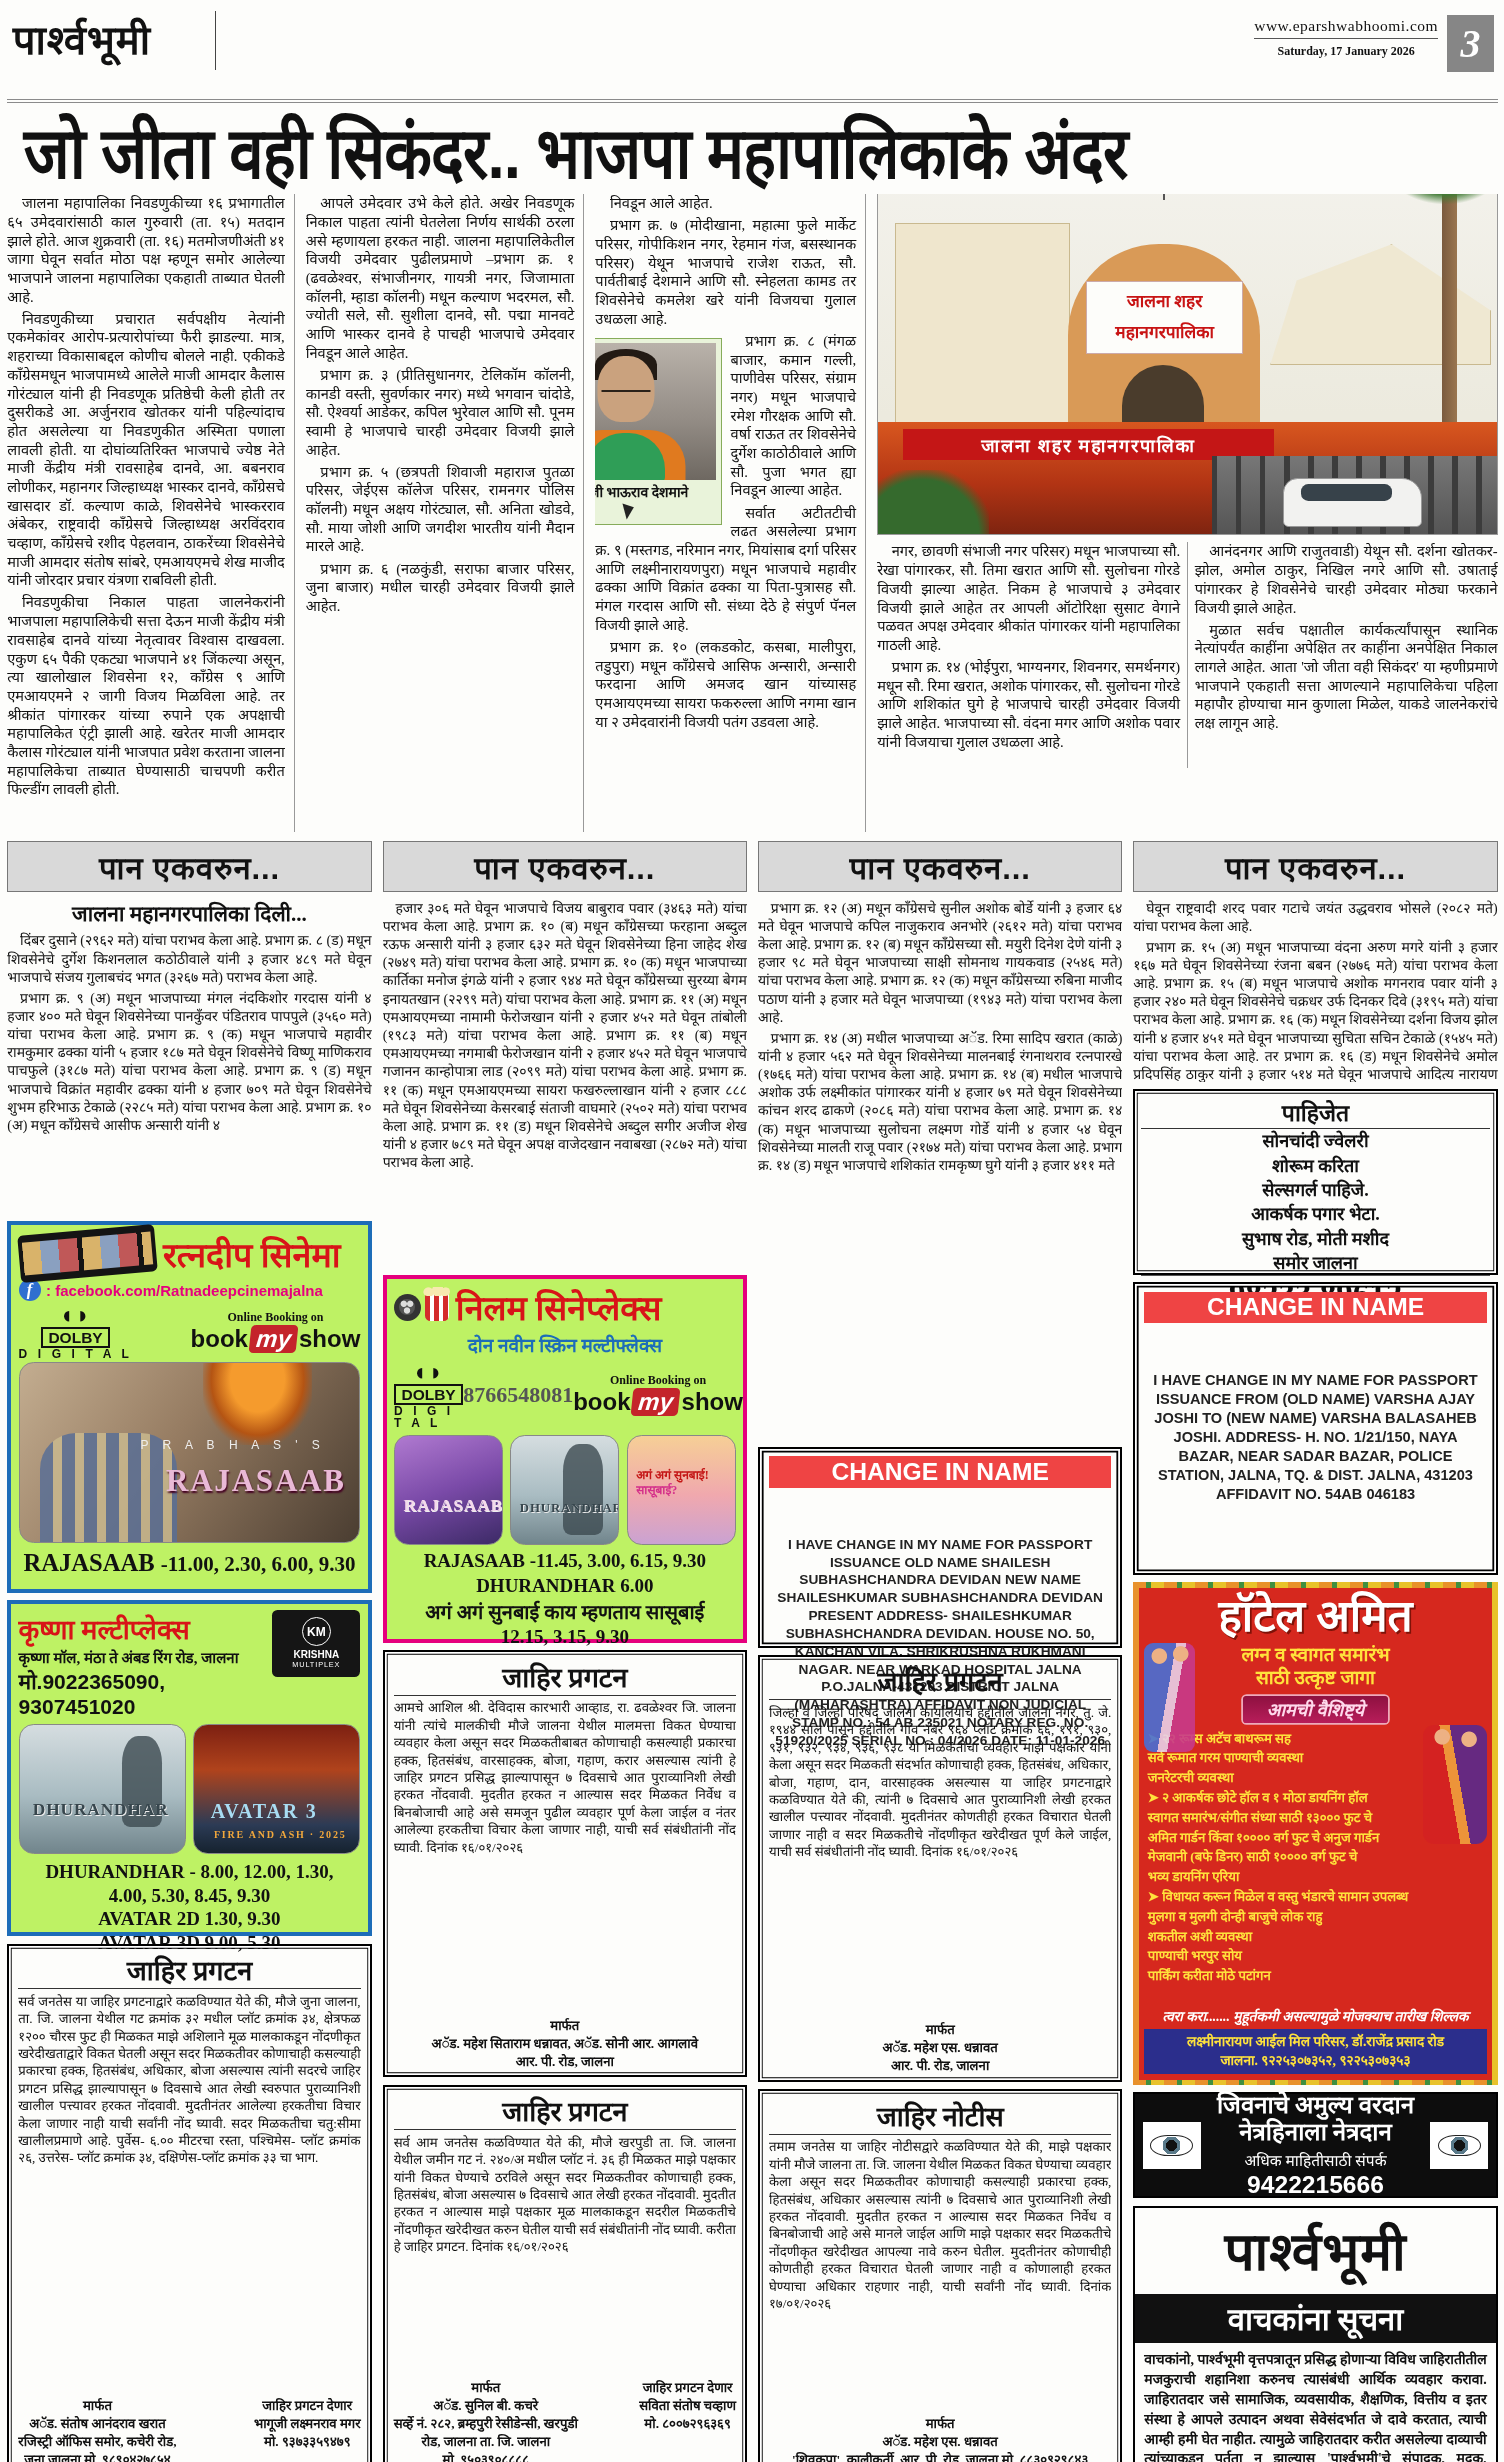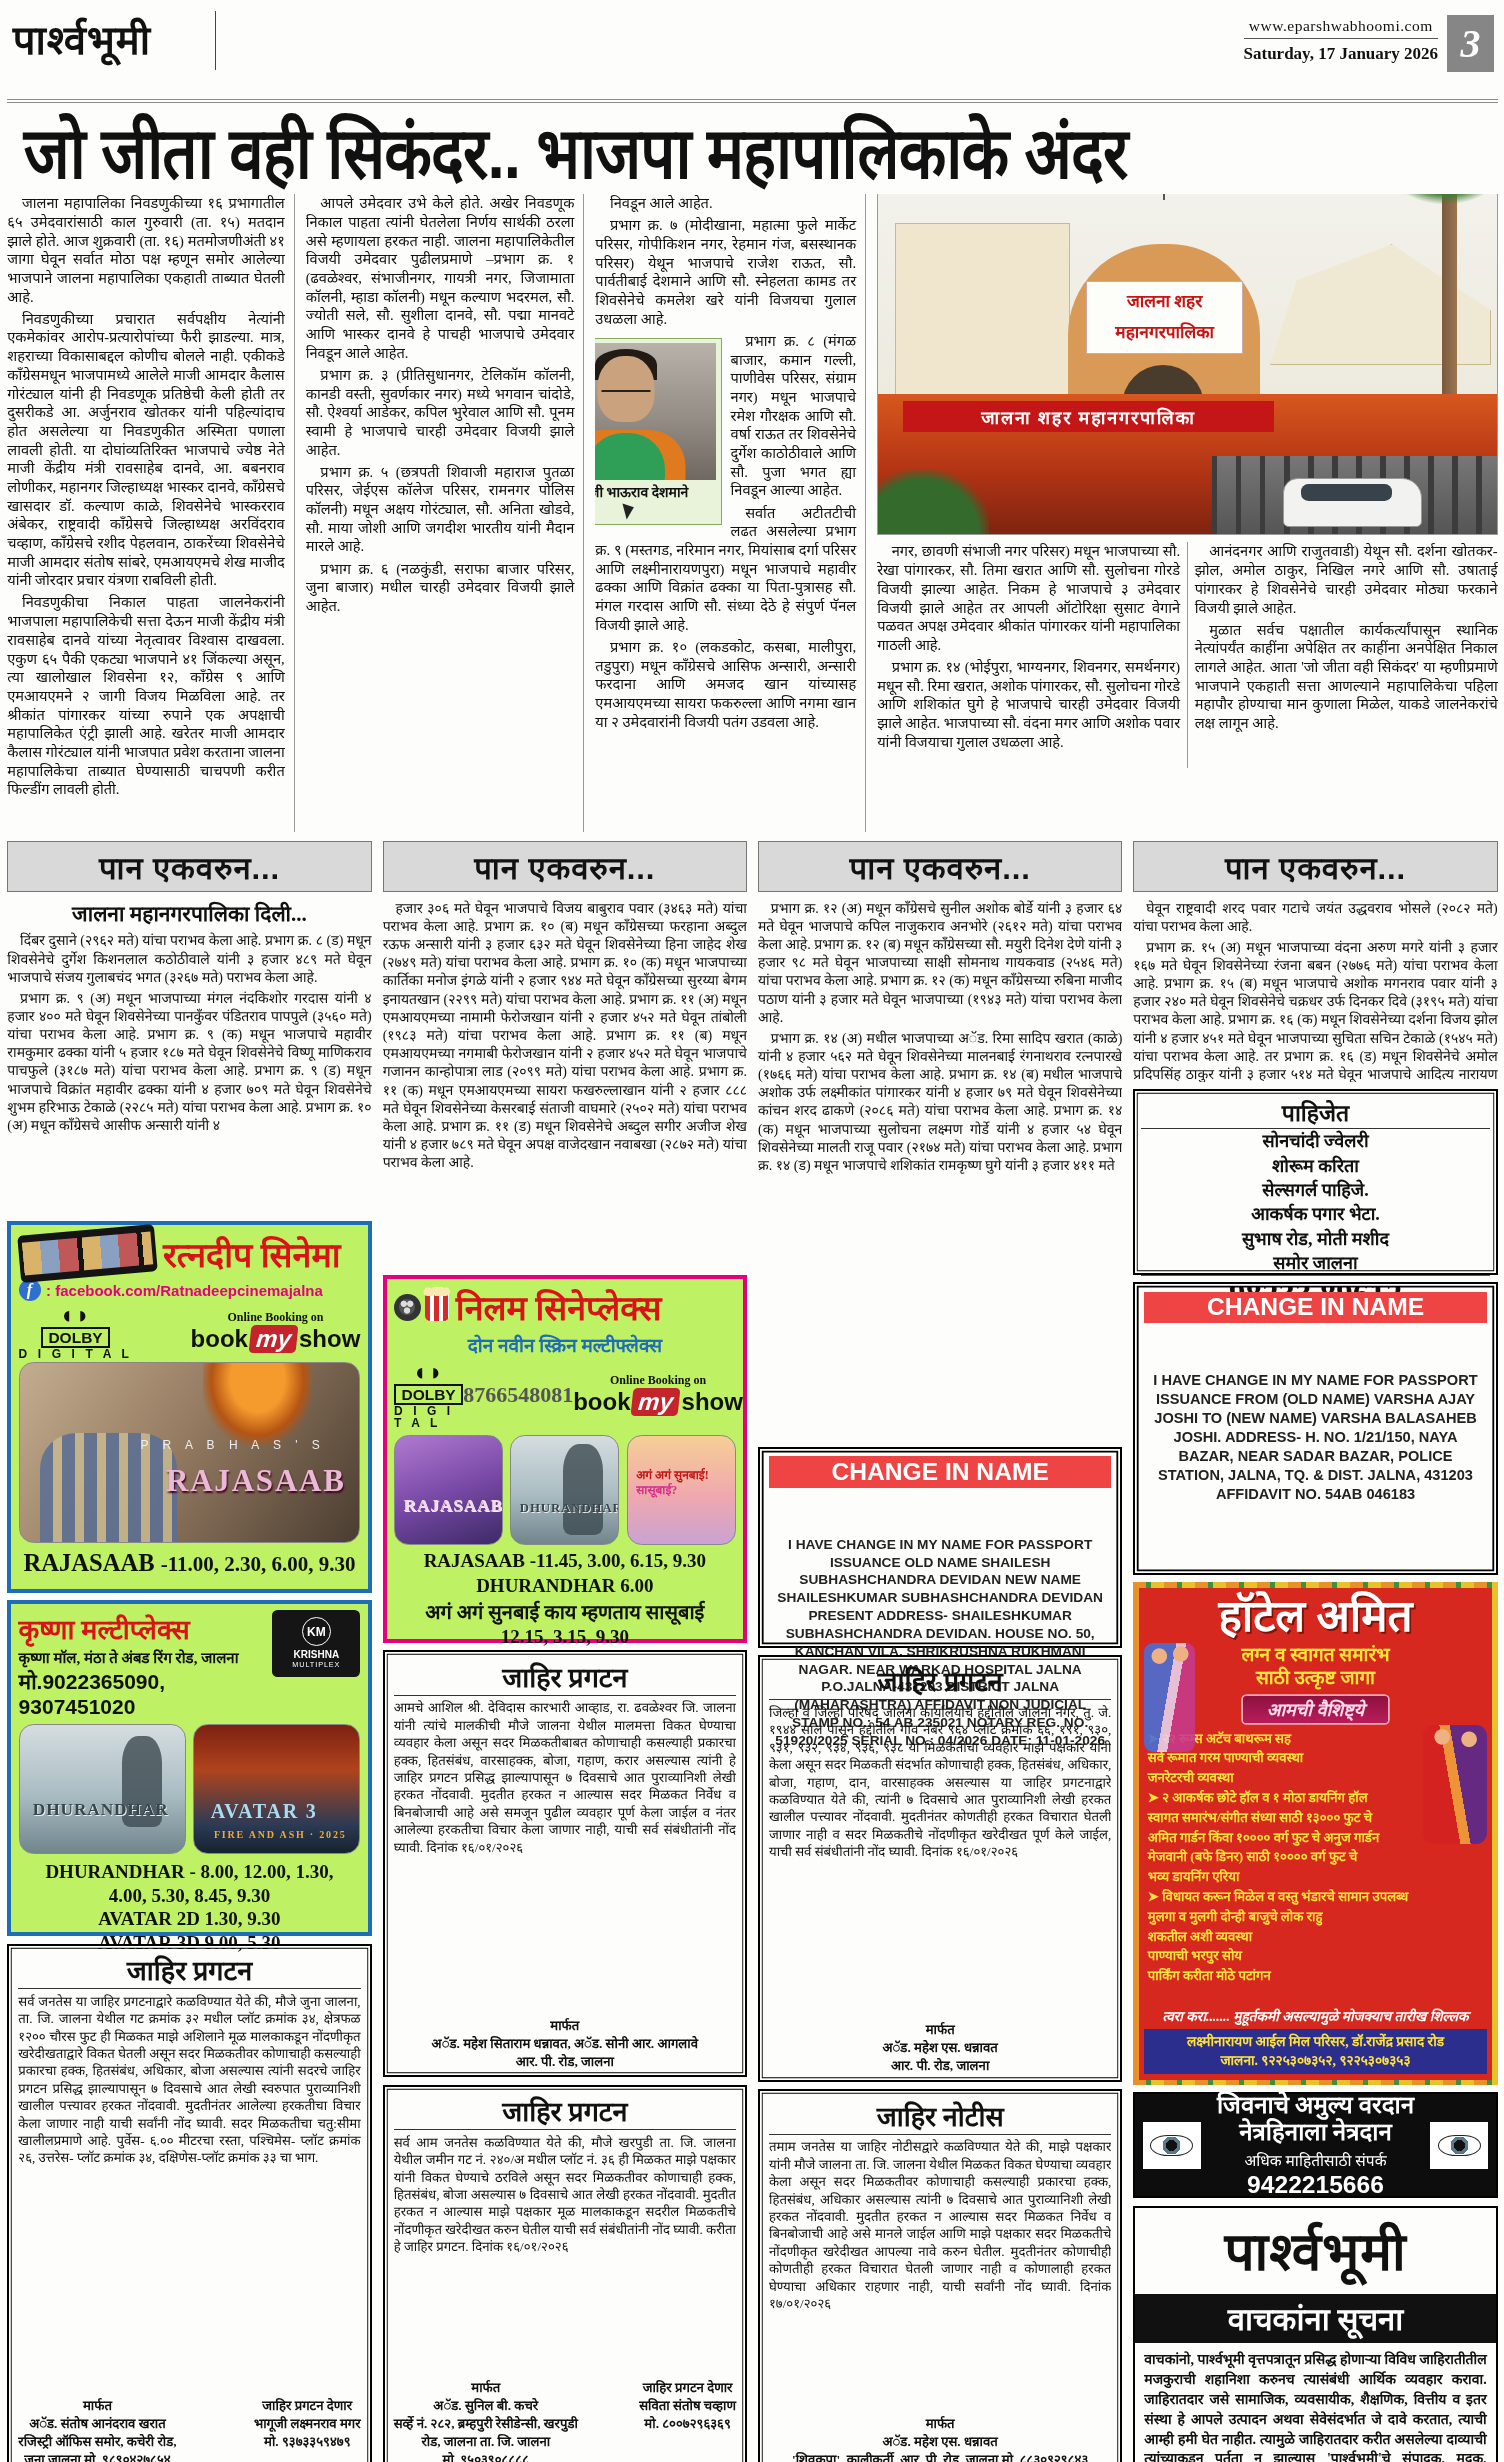--- a/index.html
+++ b/index.html
@@ -7,21 +7,21 @@
         font-family:"Liberation Serif","DejaVu Serif",serif;color:#111;overflow:hidden;}
   .inner{position:absolute;inset:0;padding:5.5px 7.3px;}
 
   
   .masthead{display:flex;justify-content:space-between;align-items:flex-start;height:88px;
             border-bottom:4.6px double #8b8b8b;padding:5.5px 3.6px 0 3.6px;}
   .logo{font-size:40px;font-weight:bold;letter-spacing:0.9px;border-right:1.8px solid #444;padding:0 64px 3.6px 1.8px;}
   .mh-right{display:flex;align-items:stretch;gap:9px;}
   .mh-meta{text-align:center;padding-top:5.5px;}
   .mh-site{font-size:15.5px;letter-spacing:0.5px;border-bottom:1.8px solid #555;padding-bottom:3.6px;}
-  .mh-date{font-size:17px;font-weight:bold;padding-top:4.6px;}
+  .mh-date{font-size:12px;font-weight:bold;padding-top:4.6px;}
   .pageno{width:47px;height:57px;background:#868686;color:#fff;font-size:40px;font-weight:bold;
           font-style:italic;display:flex;align-items:center;justify-content:center;margin-top:3.6px;}
 
   
   .headline{font-size:62px;font-weight:bold;letter-spacing:-0.9px;line-height:1.0;
             width:985px;padding:12.8px 0 3.6px 16.4px;font-family:"Liberation Sans","DejaVu Sans",sans-serif;
             transform:scaleY(1.15);transform-origin:top left;white-space:nowrap;}
 
   
   .topstory{display:flex;gap:11px;height:638px;margin-top:12.8px;overflow:hidden;}
@@ -56,21 +56,21 @@
   .flag:after{content:"";position:absolute;left:2.7px;top:6.4px;width:24px;height:6.4px;background:#fff;border-bottom:5.5px solid #2e7d4f;}
   .towerL{position:absolute;left:16.4px;top:88px;width:173px;height:210px;background:#efe6cd;border:0.9px solid #c9b98f;}
   .archband{position:absolute;left:190px;top:109px;width:192px;height:182px;background:#d99a57;border-radius:91px 91px 0 0;}
   .sign{position:absolute;left:208px;top:146px;width:155px;height:71px;background:#fdfdfa;border:1.8px solid #caa;
         display:flex;flex-direction:column;align-items:center;justify-content:center;font-weight:bold;color:#c81414;font-size:17.3px;line-height:1.15;text-align:center;gap:11px;}
   .archwin{position:absolute;left:244px;top:230px;width:82px;height:62px;background:#4a3c2c;border-radius:44px 44px 0 0;}
   .roofR{position:absolute;left:392px;top:109px;width:219px;height:119px;background:#efe8d2;border:0.9px solid #c9b98f;
          clip-path:polygon(0 100%,12% 30%,55% 0,100% 55%,100% 100%);}
   .palm{position:absolute;right:40px;top:7.3px;width:14.6px;height:301px;background:linear-gradient(90deg,#7a5a3e,#9a7650);border-radius:7.3px;}
   .fronds{position:absolute;right:3.6px;top:-5.5px;width:119px;height:82px;background:radial-gradient(ellipse at 60% 40%,#3f7a33 0 45%,transparent 60%);}
-  .stage{position:absolute;left:0;bottom:0;width:100%;height:140px;background:linear-gradient(180deg,#d8571f 0%,#b23414 55%,#7e2410 100%);}
+  .stage{position:absolute;left:0;bottom:0;width:100%;height:112px;background:linear-gradient(180deg,#d8571f 0%,#b23414 55%,#7e2410 100%);}
   .stage-banner{position:absolute;left:4%;top:7.3px;width:60%;height:31px;background:#c41616;color:#fff;font-weight:bold;
                 font-size:18px;display:flex;align-items:center;justify-content:center;letter-spacing:1.8px;overflow:hidden;white-space:nowrap;}
   .gate{position:absolute;right:0;bottom:0;width:46%;height:78px;
         background:repeating-linear-gradient(90deg,#3c3c3c 0 5.5px,transparent 5.5px 24px),linear-gradient(180deg,#777,#555);}
   .car{position:absolute;right:12%;bottom:7.3px;width:137px;height:47px;background:#f2f2f0;border-radius:14.6px 20px 5.5px 5.5px;border:0.9px solid #999;}
   .car:before{content:"";position:absolute;left:16.4px;top:5.5px;width:91px;height:16.4px;background:#37424a;border-radius:7.3px;}
   .shrub{position:absolute;left:0;bottom:0;width:18%;height:64px;background:radial-gradient(ellipse at 40% 100%,#356a2d 0 60%,transparent 75%);}
 
   
   .grid{display:flex;gap:11px;margin-top:9px;height:1634px;}

